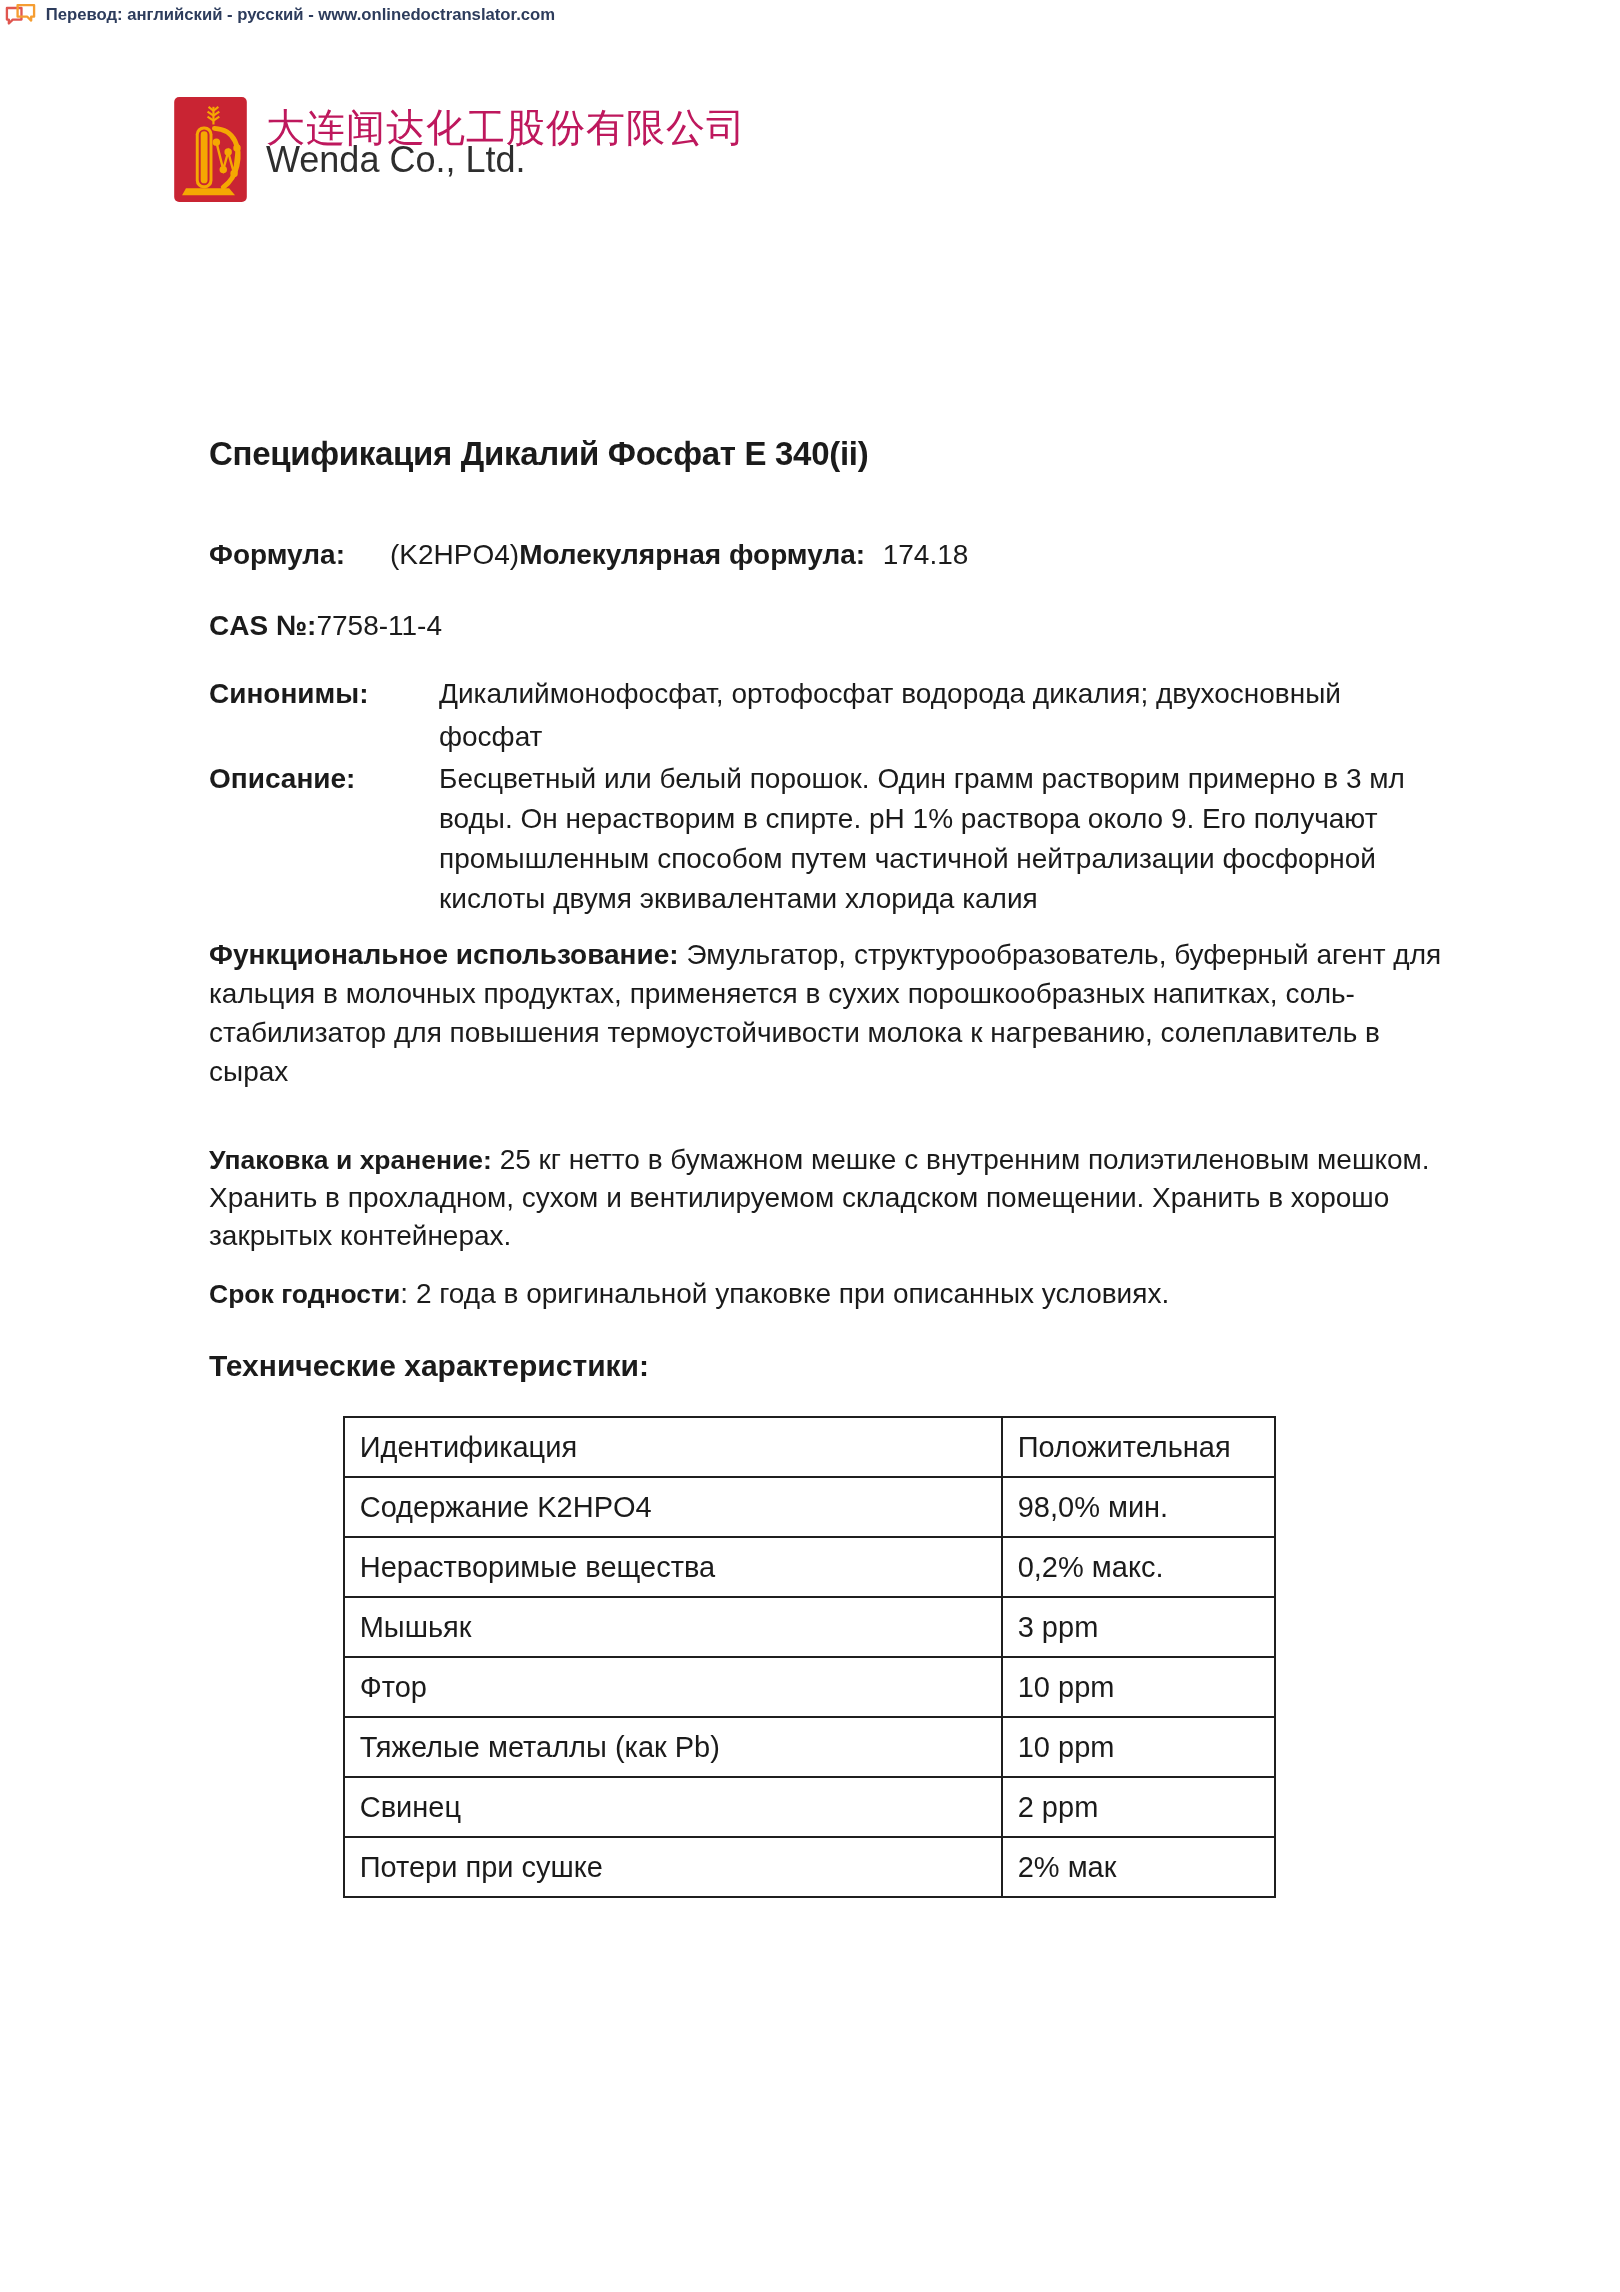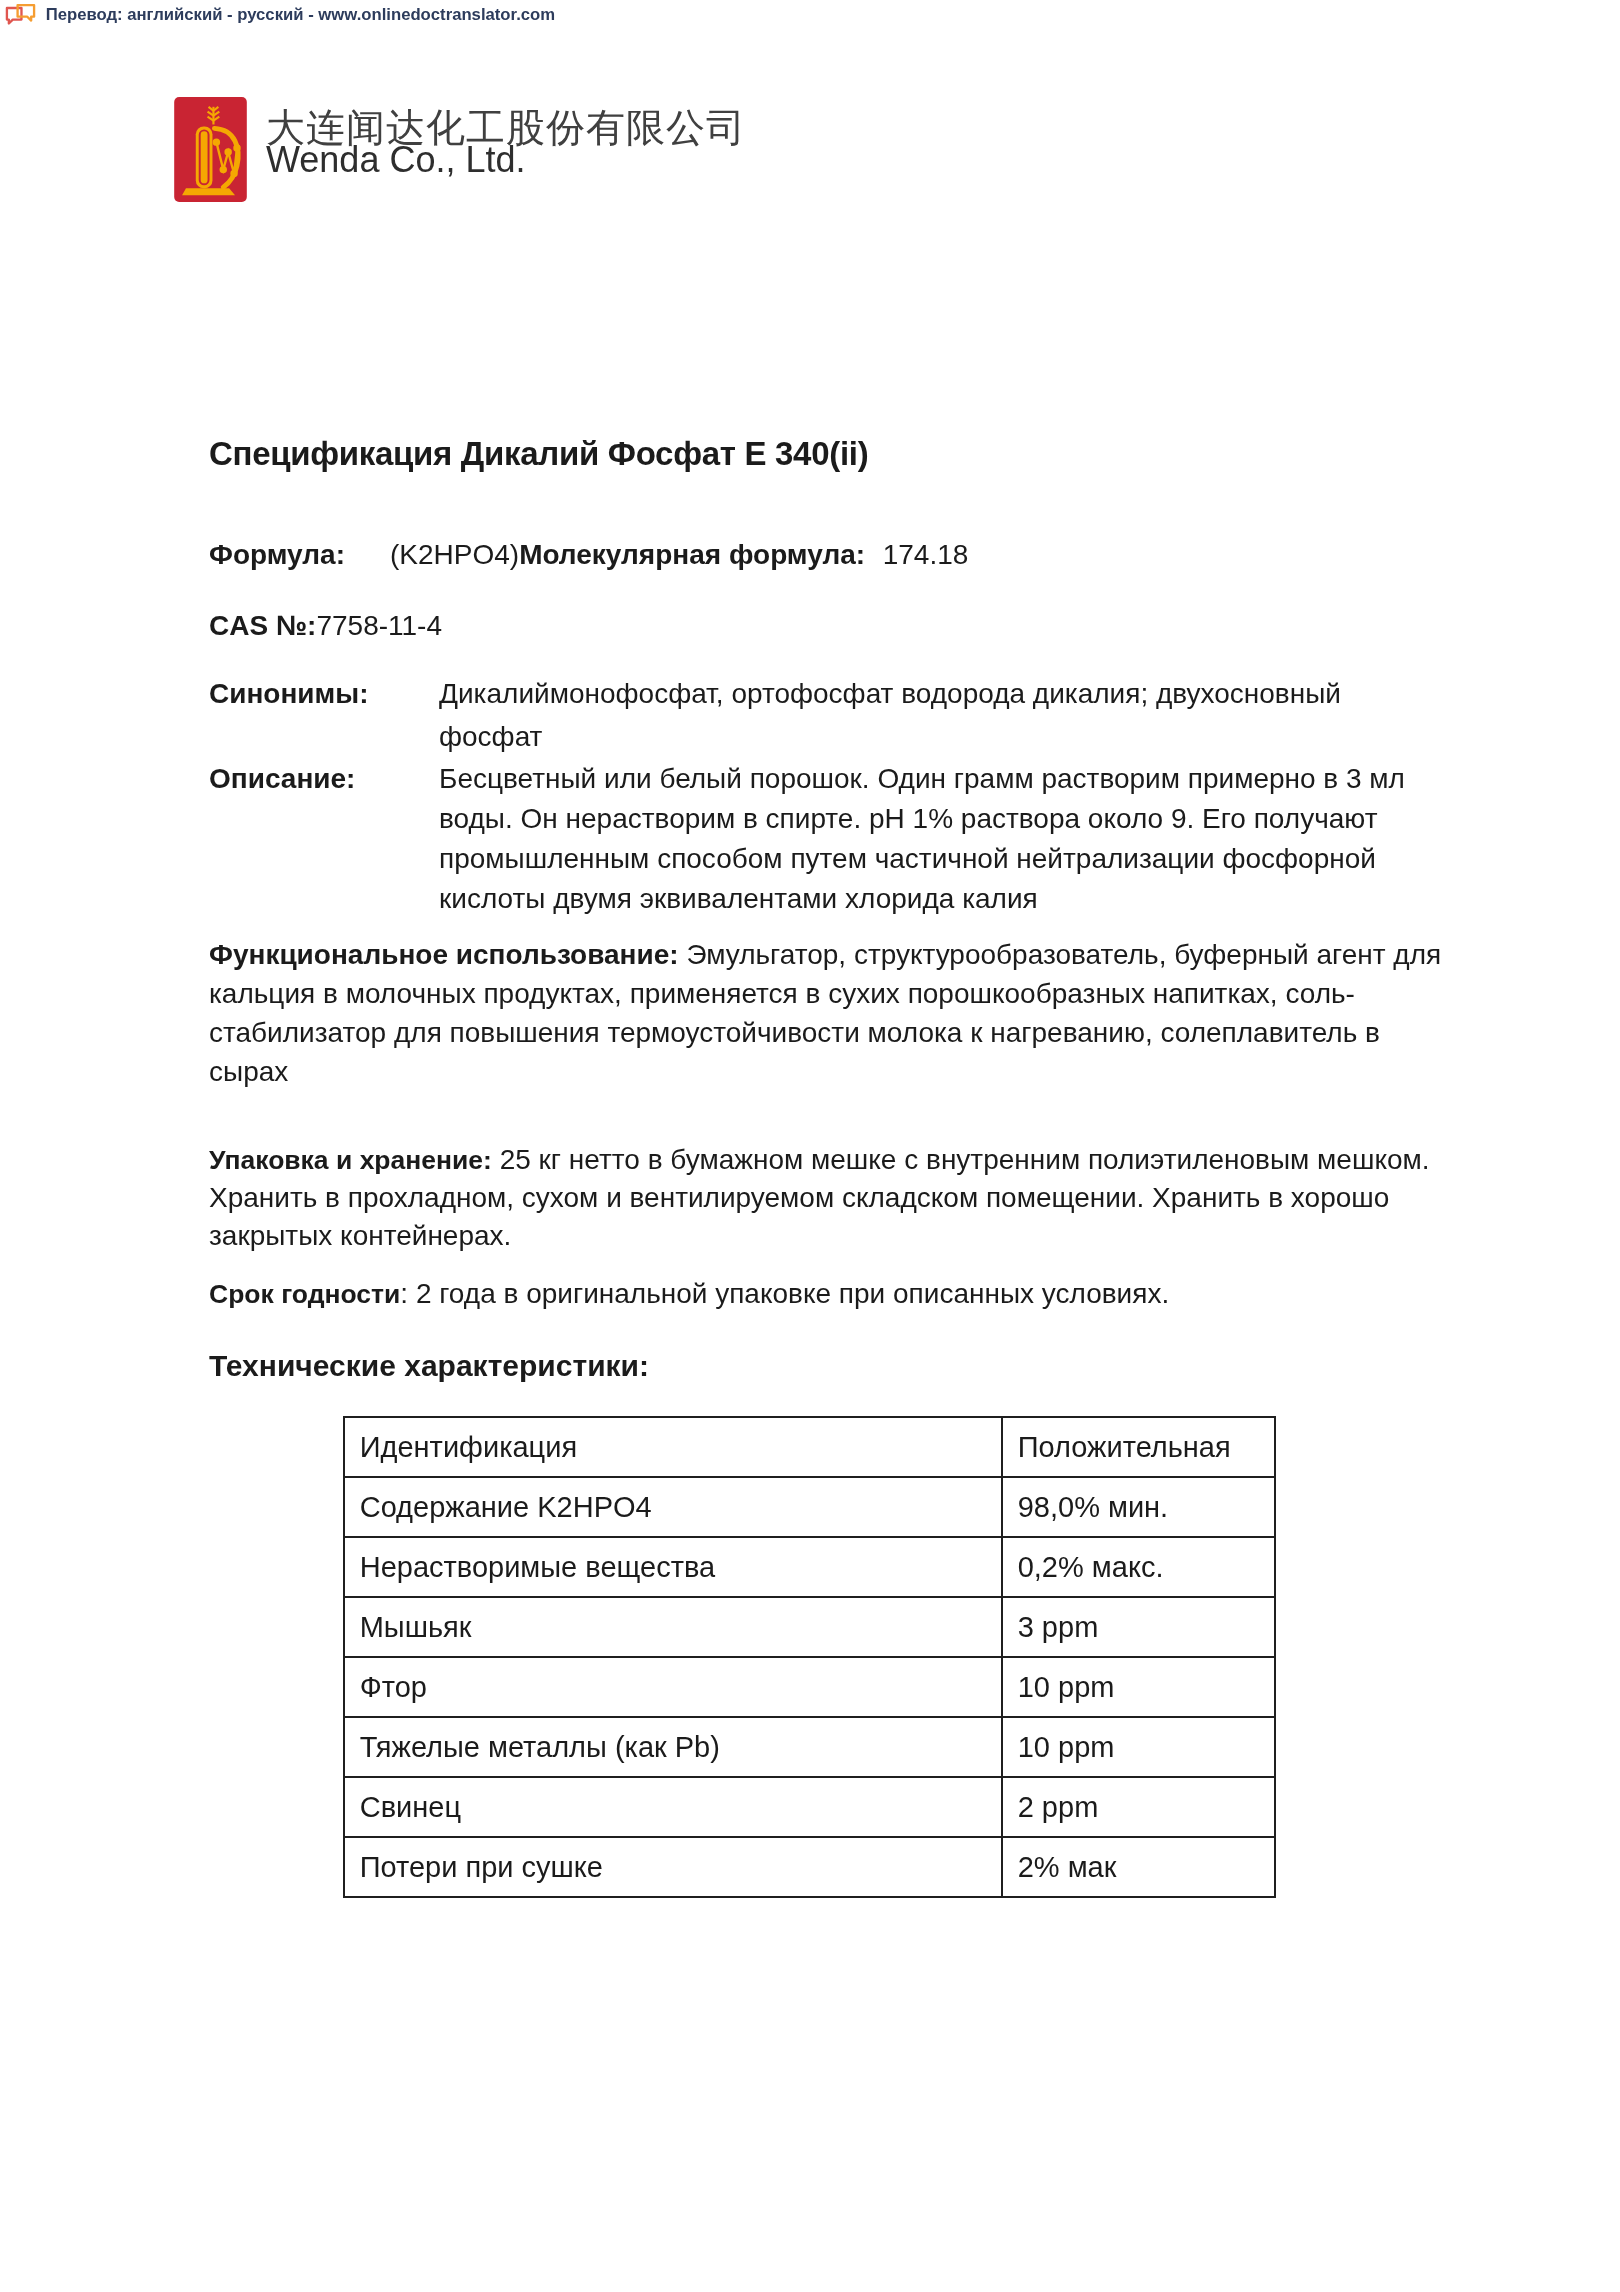--- a/index.html
+++ b/index.html
@@ -15,21 +15,21 @@
   .topbar{
     position:absolute;left:3.9px;top:2px;height:25.5px;
     display:flex;align-items:center;gap:8.8px;
     font-size:16.7px;font-weight:600;color:#2d3c5c;
   }
   .topbar svg{display:block;}
   
   .logo{position:absolute;left:174px;top:97px;width:73px;height:105px;}
   .company-cn{
     position:absolute;left:266px;top:101px;
-    font-size:39px;color:#404040;letter-spacing:1px;white-space:nowrap;
+    font-size:39px;color:#be185d;letter-spacing:1px;white-space:nowrap;
   }
   .company-en{
     position:absolute;left:266px;top:139px;
     font-size:36px;color:#2e2e2e;white-space:nowrap;
   }
   
   .title{
     position:absolute;left:209px;top:435px;width:1239px;
     text-align:left;font-size:33px;font-weight:700;letter-spacing:-0.3px;
   }

